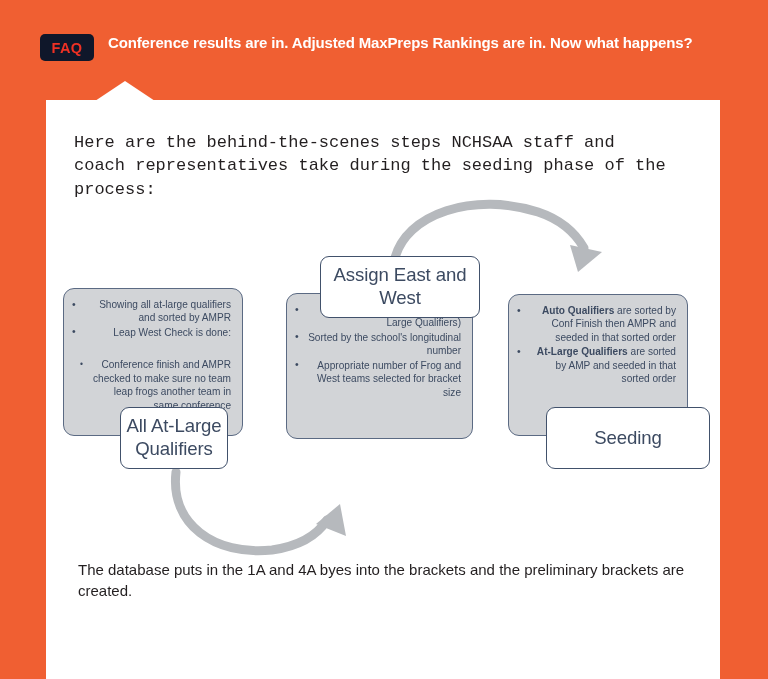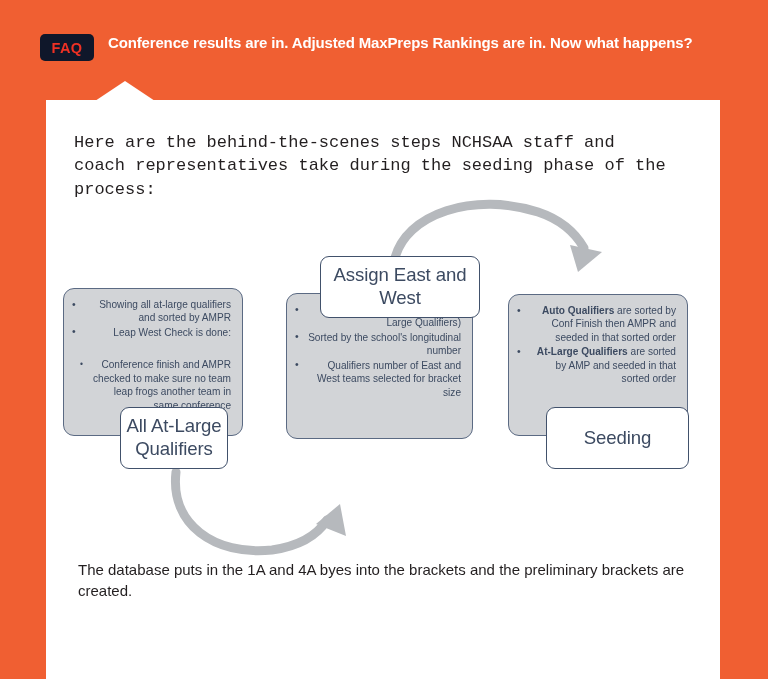--- a/index.html
+++ b/index.html
@@ -179,21 +179,21 @@
   }
 
   
   #gray-1 { left: 17px;  top: 188px; width: 180px; height: 148px; }
   #gray-2 { left: 240px; top: 193px; width: 187px; height: 146px; }
   #gray-3 { left: 462px; top: 188px; width: 180px; height: 142px; margin-top: 6px; }
 
   
   #label-1 { left: 74px;  top: 307px; width: 108px; height: 62px; z-index: 5; }
   #label-2 { left: 274px; top: 156px; width: 160px; height: 62px; z-index: 5; }
-  #label-3 { left: 500px; top: 307px; width: 143px; height: 62px; z-index: 5; }
+  #label-3 { left: 500px; top: 307px; width: 164px; height: 62px; z-index: 5; }
 </style>
 </head>
 <body>
 
 <div class="header">
   <div class="faq-badge">FAQ</div>
   <div class="faq-title">Conference results are in. Adjusted MaxPreps Rankings are in. Now what happens?</div>
 </div>
 
 <div class="card-pointer"></div>
@@ -222,21 +222,21 @@
       <li>Showing all at-large qualifiers and sorted by AMPR</li>
       <li>Leap West Check is done:</li>
       <li class="sub">Conference finish and AMPR checked to make sure no team leap frogs another team in same conference</li>
     </ul>
   </div>
 
   <div class="gray-box" id="gray-2">
     <ul>
       <li>View all "In" teams (Auto &amp; At-Large Qualifiers)</li>
       <li>Sorted by the school's longitudinal number</li>
-      <li>Qualifiers number of East and West teams selected for bracket size</li>
+      <li>Appropriate number of Frog and West teams selected for bracket size</li>
     </ul>
   </div>
 
   <div class="gray-box" id="gray-3">
     <ul>
       <li><b>Auto Qualifiers</b><span> are sorted by Conf Finish then AMPR and seeded in that sorted order</span></li>
       <li><b>At-Large Qualifiers</b><span> are sorted by AMP and seeded in that sorted order</span></li>
     </ul>
   </div>
 

